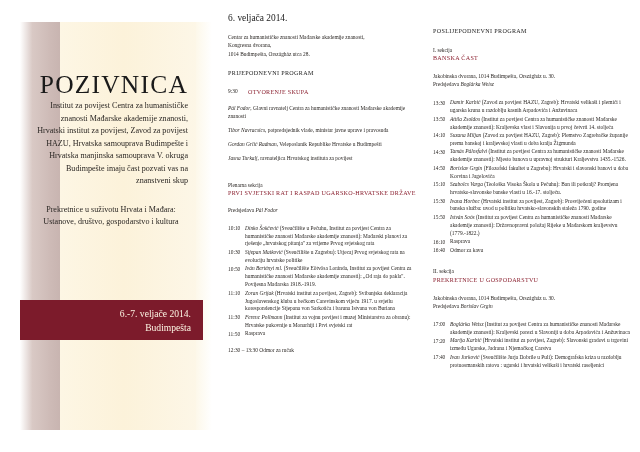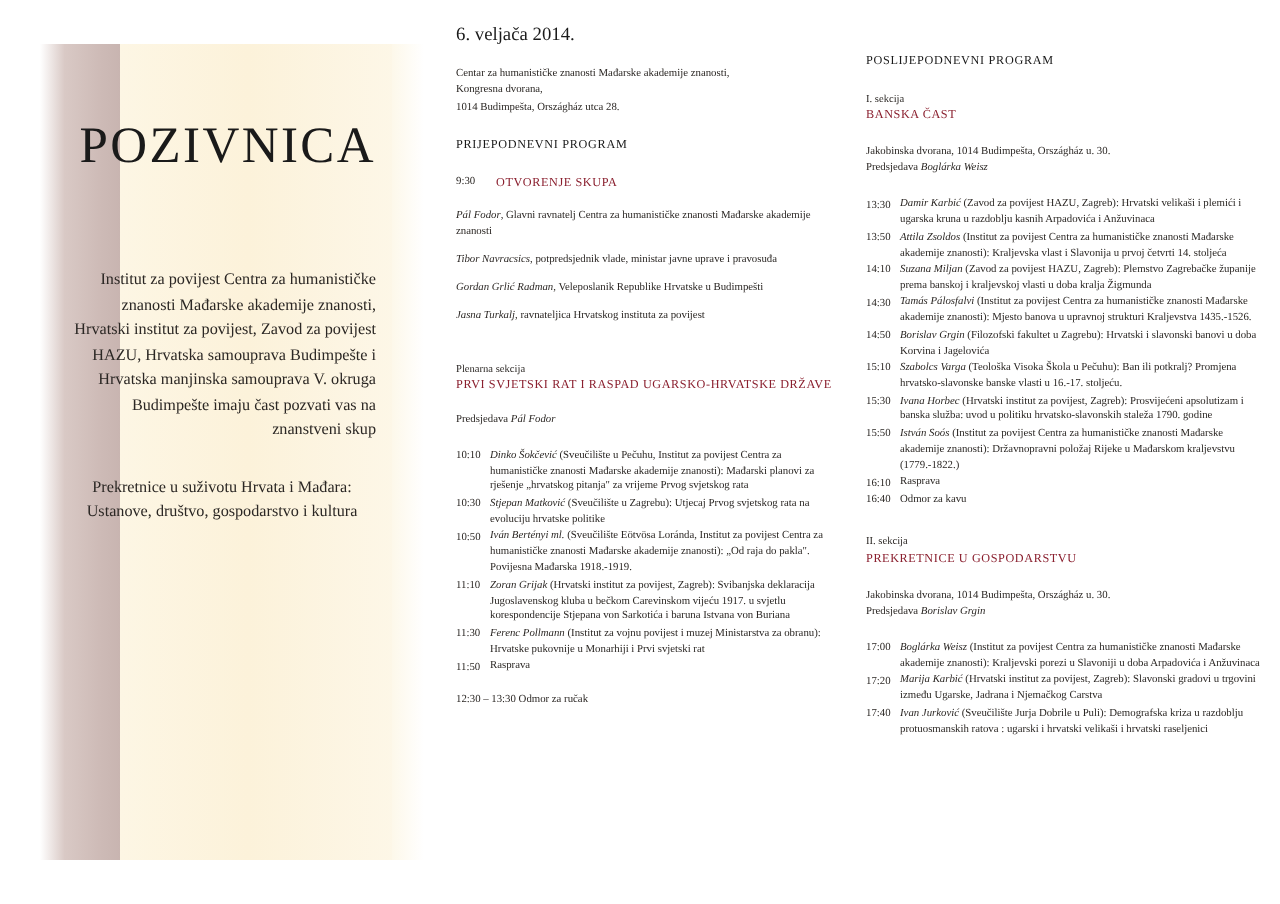--- a/index.html
+++ b/index.html
@@ -49,37 +49,36 @@
     position: absolute;
     left: 196px;
     top: 22px;
     width: 16px;
     height: 408px;
     background: linear-gradient(to right, #fdf8ea 0%, #ffffff 100%);
   }
   .invite-content {
     position: absolute;
     left: 34px;
-    top: 10px;
+    top: 22px;
     width: 162px;
     height: 408px;
     text-align: right;
     padding-right: 8px;
     box-sizing: border-box;
   }
   .invite-title {
     margin-top: 48px;
     font-size: 25.5px;
     letter-spacing: 1.2px;
     font-weight: normal;
     color: #1a1a1a;
     font-family: "Liberation Serif", "DejaVu Serif", serif;
   }
   .invite-organizers {
-    margin-top: 46px;
     font-size: 8.1px;
     line-height: 1.55;
     color: #2b2724;
   }
   .invite-theme {
     margin-top: 16px;
     font-size: 8.1px;
     line-height: 1.55;
     color: #2b2724;
     text-align: center;
@@ -224,20 +223,26 @@
     <div class="invite-bg-mauve"></div>
     <div class="invite-bg-cream"></div>
     <div class="invite-bg-fade"></div>
 
     <div class="invite-content">
       <div class="invite-title">POZIVNICA</div>
       <div class="invite-organizers">Institut za povijest Centra za humanističke znanosti Mađarske akademije znanosti, Hrvatski institut za povijest, Zavod za povijest HAZU, Hrvatska samouprava Budimpešte i Hrvatska manjinska samouprava V. okruga Budimpešte imaju čast pozvati vas na znanstveni skup</div>
       <div class="invite-theme">Prekretnice u suživotu Hrvata i Mađara: Ustanove, društvo, gospodarstvo i kultura</div>
     </div>
 
+    <div class="invite-band">
+      <div class="invite-band-inner">
+        <div>6.-7. veljače 2014.</div>
+        <div>Budimpešta</div>
+      </div>
+    </div>
   </div>
 
   <div class="col col-mid">
     <div class="day-heading">6. veljača 2014.</div>
 
     <div class="venue">
       <div>Centar za humanističke znanosti Mađarske akademije znanosti,</div>
       <div>Kongresna dvorana,</div>
       <div>1014 Budimpešta, Országház utca 28.</div>
     </div>

